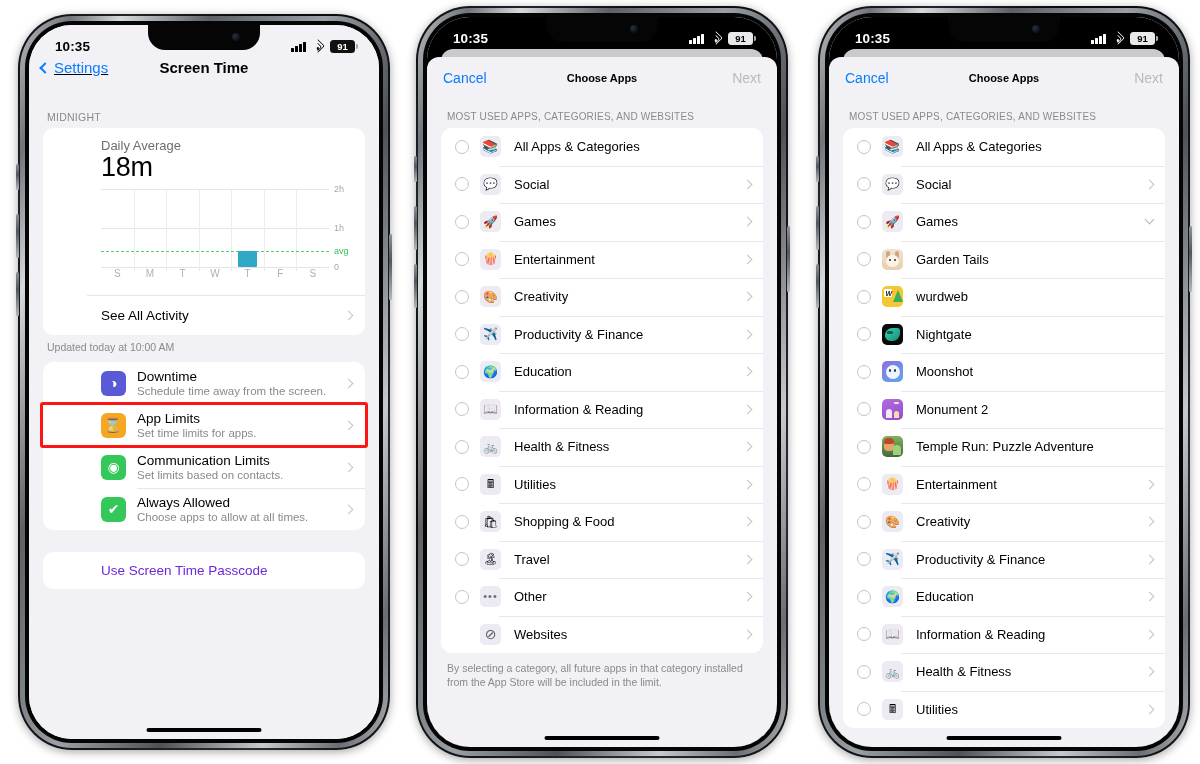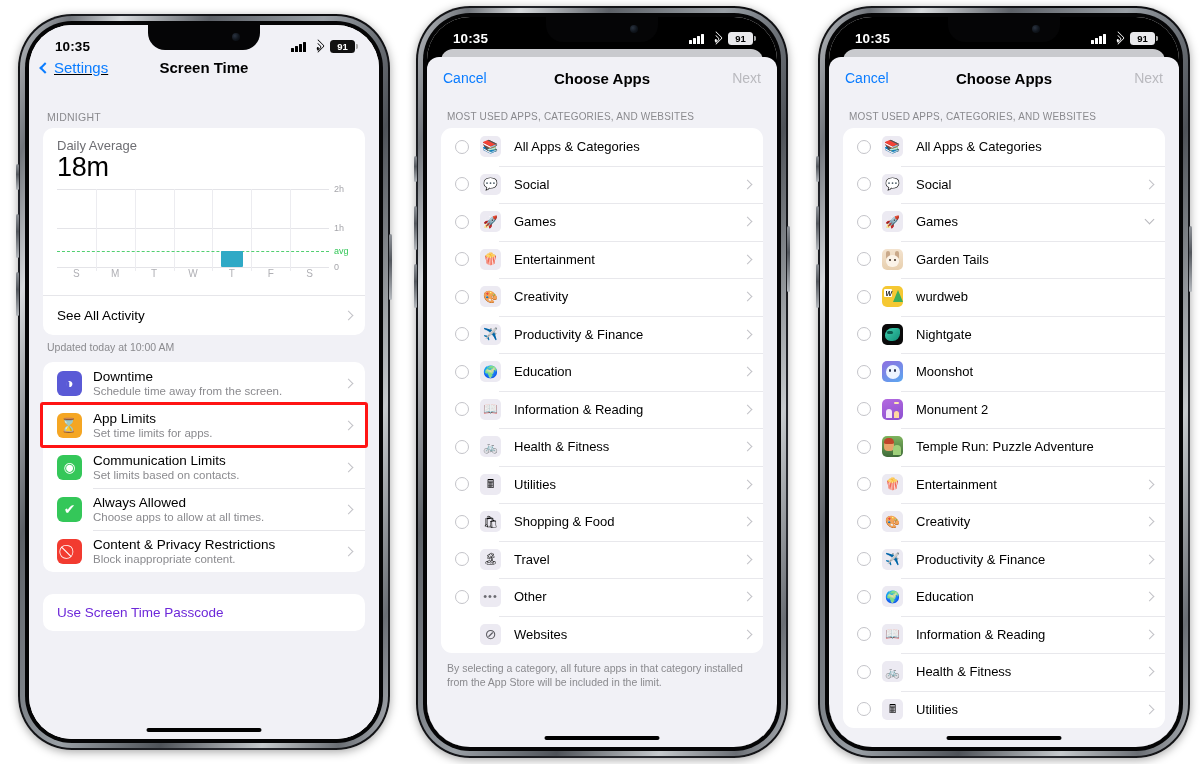--- a/index.html
+++ b/index.html
@@ -70,21 +70,21 @@
   .ios-bg { position:absolute; inset:0; background:#f1f1f6; }
   .navbar { position:absolute; top:34px; left:0; right:0; height:40px;
     display:flex; align-items:flex-start; padding:0 12px;text-decoration:underline; }
   .nav-back { display:flex; align-items:center; color:#0a7cff; font-size:15px; cursor:pointer; }
   .chev-l { width:8px;height:8px; border-left:2.1px solid #0a7cff; border-bottom:2.1px solid #0a7cff;
     transform:rotate(45deg); margin-right:5px; }
   .nav-title { position:absolute; left:0; right:0; text-align:center; font-size:15px; font-weight:bold; color:#000; }
 
   .content1 { position:absolute; top:74px; left:0; right:0; bottom:0; }
   .grp-label { font-size:10.5px; color:#8a8a8e; letter-spacing:.25px; padding:12px 18px 5px; }
-  .card { background:#fff; border-radius:10px; margin:0 14px; overflow:hidden; }
+  .card { background:#fff; border-radius:10px; margin:0 14px; overflow:hidden;padding-left:44px; }
 
   .summary-head { padding:10px 14px 0; }
   .summary-head .lbl { font-size:13px; color:#6e6e73; }
   .summary-head .val { font-size:27px; font-weight:normal; color:#000; letter-spacing:-.3px; margin-top:-1px;}
 
   .chart-wrap { position:relative; height:96px; margin:6px 36px 0 14px; }
   .grid-h { position:absolute; left:0; right:0; height:1px; background:#e4e4e8; }
   .grid-v { position:absolute; top:0; bottom:14px; width:1px; background:#ececf0; }
   .avgline { position:absolute; left:0; right:0; height:0; border-top:1.6px dashed #35c759; opacity:.85;}
   .axis-lbl { position:absolute; font-size:9px; color:#a6a6ab; left:calc(100% + 5px); transform:translateY(-50%); }
@@ -116,21 +116,21 @@
   
   .modal-bg { position:absolute; inset:0; background:#000; }
   .sheet-back { position:absolute; left:14px; right:14px; top:32px; height:40px;
     background:#c9cace; border-radius:12px 12px 0 0; }
   .sheet { position:absolute; left:0; right:0; top:40px; bottom:0;
     background:#f1f1f6; border-radius:12px 12px 0 0; overflow:hidden;}
   .sheet-nav { height:42px; display:flex; align-items:center; justify-content:space-between;
     padding:0 16px; position:relative; }
   .sheet-nav .cancel { color:#0a7cff; font-size:14px; cursor:pointer; }
   .sheet-nav .next { color:#b9b9be; font-size:14px; cursor:pointer; }
-  .sheet-nav .ttl { position:absolute; left:0; right:0; text-align:center; font-size:15px; font-weight:bold; color:#000;}
+  .sheet-nav .ttl { position:absolute; left:0; right:0; text-align:center; font-size:11px; font-weight:bold; color:#000;}
   .sheet-sub { font-size:10px; color:#8a8a8e; letter-spacing:.2px; padding:12px 20px 6px; }
   .list { background:#fff; border-radius:11px; margin:0 14px; overflow:hidden; }
   .lrow { display:flex; align-items:center; height:37.5px; padding:0 12px 0 14px; position:relative; cursor:pointer;}
   .lrow + .lrow::before { content:""; position:absolute; top:0; left:58px; right:0; height:1px; background:#e8e8ec; }
   .radio { width:14px;height:14px; border-radius:50%; border:1.3px solid #c4c4c9; flex:0 0 auto; margin-right:11px; }
   .radio.blank { border-color:transparent; }
   .aicon { width:21px;height:21px; border-radius:5px; flex:0 0 auto; margin-right:13px;
     display:flex; align-items:center; justify-content:center; font-size:13px; line-height:1;
     overflow:hidden; position:relative;}
   .aicon.cat { background:#eceaf2; }
@@ -253,28 +253,20 @@
               <span class="chev-r"></span>
             </div>
             <div class="row row-wide">
               <div class="sicon" style="background:#34c759">✔</div>
               <div class="txt">
                 <div class="t1">Always Allowed</div>
                 <div class="t2">Choose apps to allow at all times.</div>
               </div>
               <span class="chev-r"></span>
             </div>
-            <div class="row row-wide">
-              <div class="sicon" style="background:#f23b30">⃠</div>
-              <div class="txt">
-                <div class="t1">Content &amp; Privacy Restrictions</div>
-                <div class="t2">Block inappropriate content.</div>
-              </div>
-              <span class="chev-r"></span>
-            </div>
           </div>
 
         <div class="card" style="margin-top:22px;">
           <div class="link-row">Use Screen Time Passcode</div>
         </div>
       </div>
 
       <div class="homebar"></div>
     </div>
     <div class="hl-box" id="hl" style="left: 22px; top: 388px; width: 328px; height: 46px; border-color: rgb(255, 20, 20);"></div>

